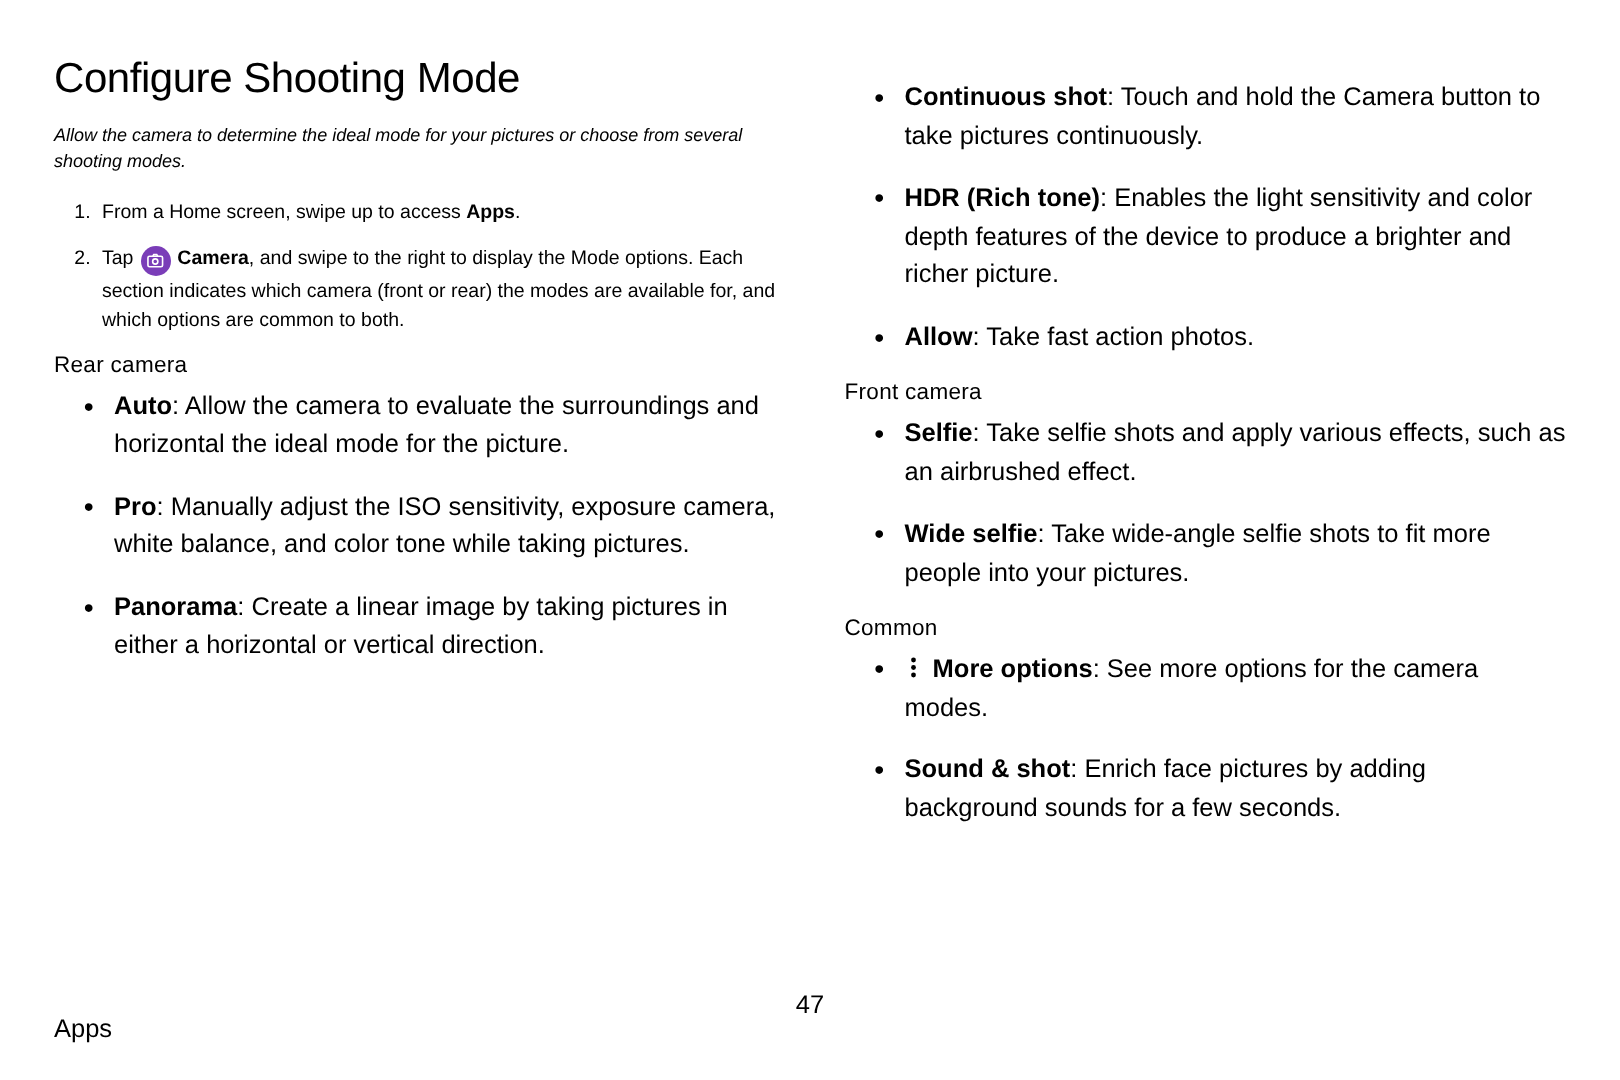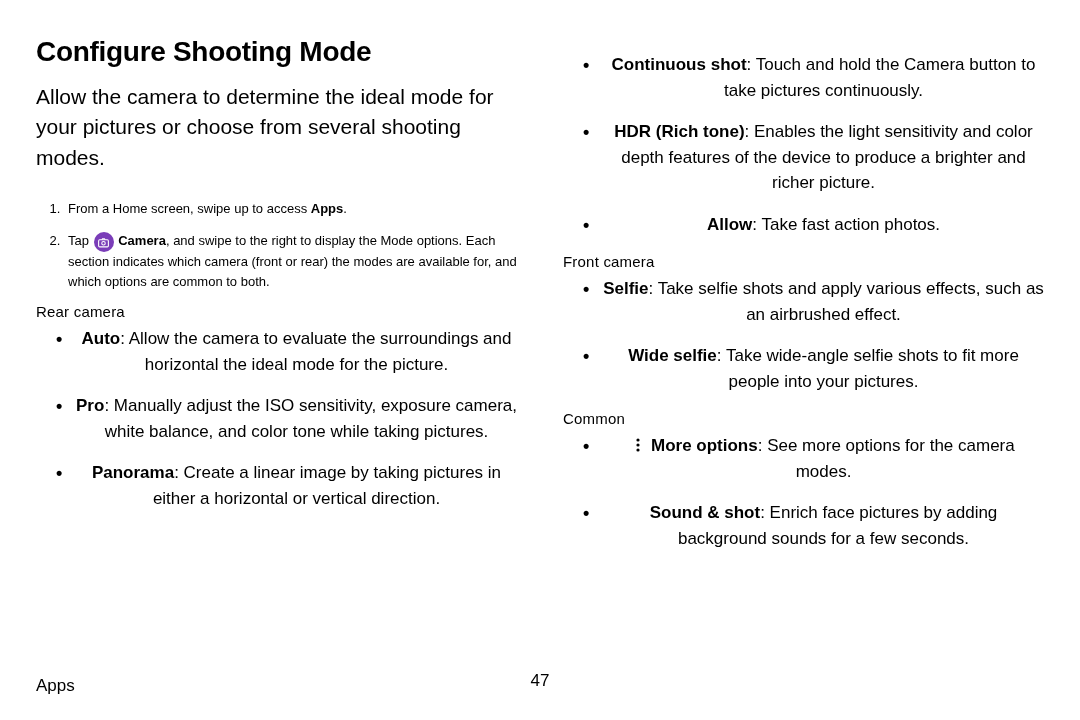--- a/index.html
+++ b/index.html
@@ -12,28 +12,29 @@
   }
   .columns {
     display: flex;
     gap: 46px;
   }
   .col {
     width: 485px;
   }
   h1.title {
     font-size: 28px;
-    font-weight: 700;
+    font-weight: 400;
     margin-bottom: 14px;
     letter-spacing: -0.3px;
   }
   p.intro {
-    font-size: 21px;
+    font-size: 12px;
     line-height: 1.45;
-    margin-bottom: 26px;
+    margin-bottom: 14px;
+    font-style: italic;
   }
   ol.steps {
     list-style: decimal;
     padding-left: 28px;
     font-size: 13px;
     line-height: 1.5;
   }
   ol.steps > li {
     margin-bottom: 12px;
     padding-left: 4px;
@@ -48,21 +49,20 @@
   ul.modes {
     list-style: none;
     padding-left: 28px;
     font-size: 17px;
     line-height: 1.5;
   }
   ul.modes > li {
     position: relative;
     margin-bottom: 16px;
     padding-left: 12px;
-    text-align: center;
   }
   ul.modes > li::before {
     content: "•";
     position: absolute;
     left: -8px;
     top: 0;
     font-size: 18px;
     font-weight: 900;
   }
   .b { font-weight: 700; }
@@ -88,21 +88,21 @@
     position: absolute;
     bottom: 24px;
     left: 36px;
     right: 36px;
     font-size: 17px;
   }
   .page-num {
     position: absolute;
     left: 50%;
     transform: translateX(-50%);
-    bottom: 5px;
+    bottom: 16px;
   }
 </style>
 </head>
 <body>
 
 <div class="columns">
 
   <div class="col">
     <h1 class="title">Configure Shooting Mode</h1>
     <p class="intro">Allow the camera to determine the ideal mode for your pictures or choose from several shooting modes.</p>

